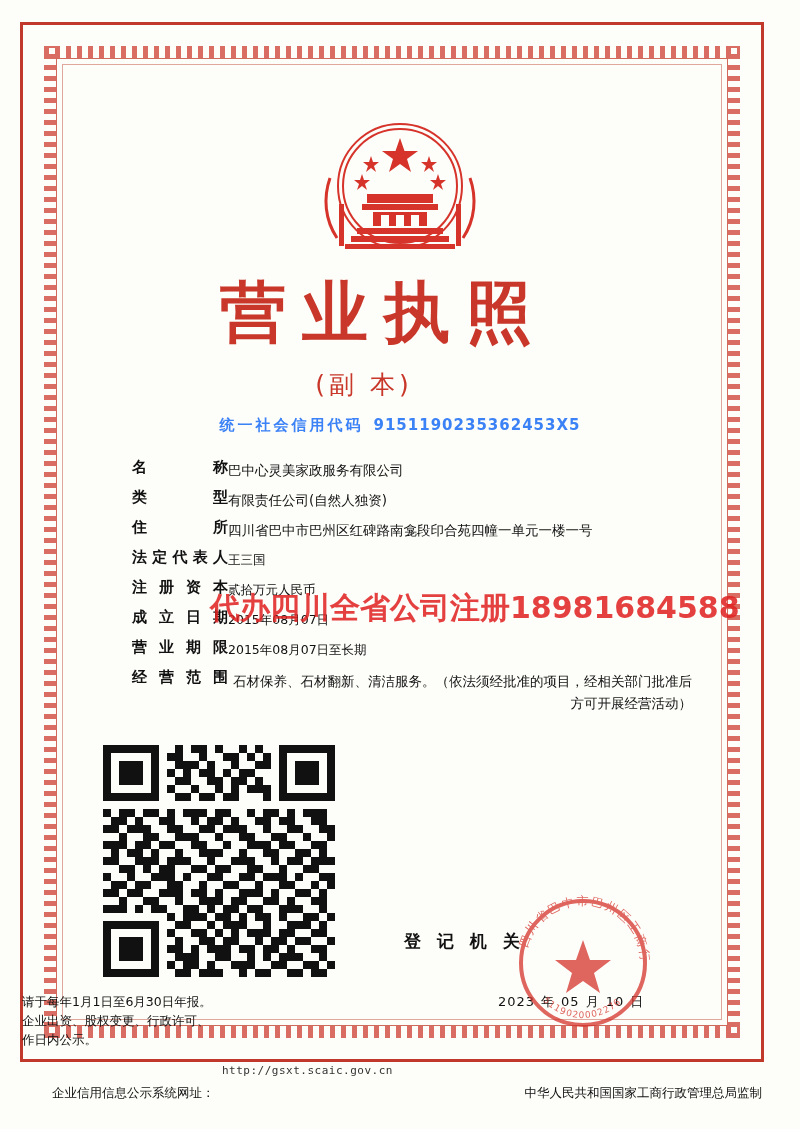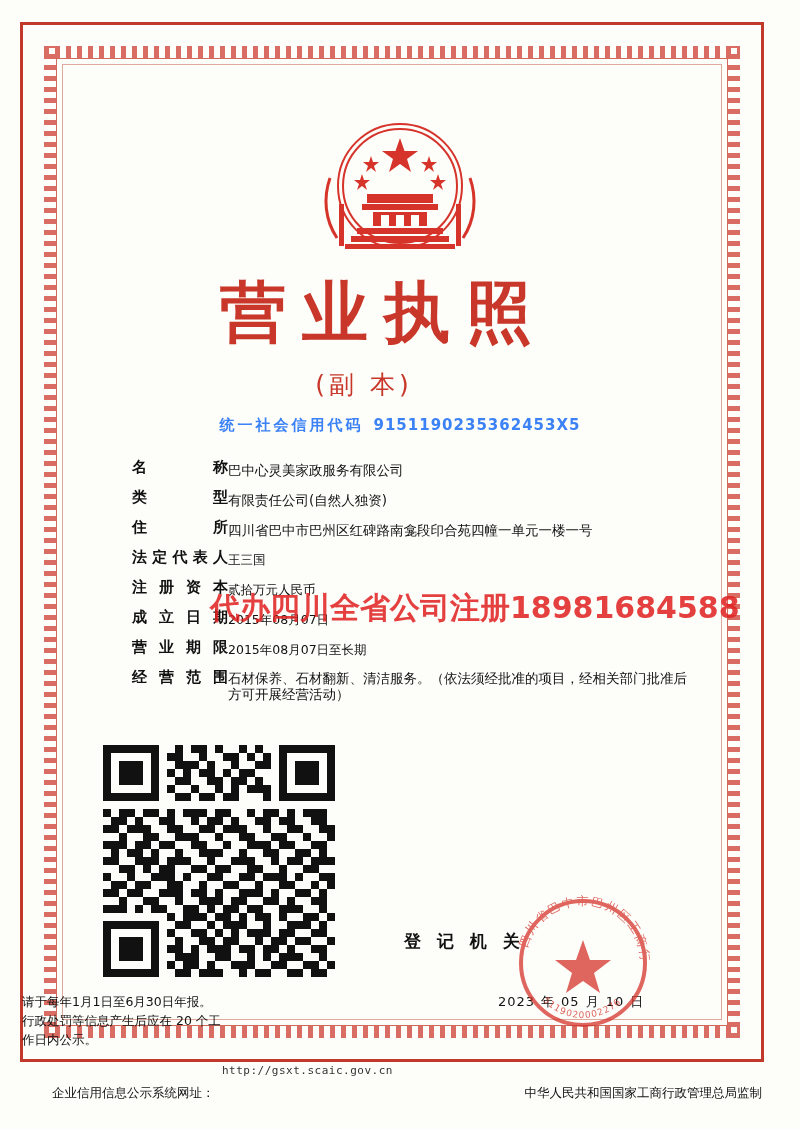--- a/index.html
+++ b/index.html
@@ -142,21 +142,21 @@
   .row-label.l4 { padding-right: 0; }
   .row-value {
     flex: 1;
     font-family: "DejaVu Sans", sans-serif;
     font-size: 13.5px;
     color: #111;
     line-height: 20px;
     padding-top: 2px;
   }
   .row-value.small { font-size: 12.5px; }
-  .row-value.wide { line-height: 16px; }
+  .row-value.wide { line-height: 22px; text-align: right; }
   .row.scope { margin-top: 2px; }
 
   
   .qr {
     position: absolute;
     left: 103px;
     top: 745px;
     width: 232px;
     height: 232px;
   }
@@ -405,21 +405,21 @@
     <text font-family="'DejaVu Sans', sans-serif" font-size="12" fill="#d5332c" letter-spacing="2">
       <textPath href="#sealArc" startOffset="8%">四川省巴中市巴州区工商行政管理局</textPath>
     </text>
     <text font-family="'DejaVu Sans', sans-serif" font-size="9" fill="#d5332c" letter-spacing="1">
       <textPath href="#sealArcBottom" startOffset="24%">5119020002276</textPath>
     </text>
   </svg>
 
   <div class="notice">
     <div>请于每年1月1日至6月30日年报。</div>
-    <div>行政处罚等信息产生后应在 20 个工</div>
+    <div>企业出资、股权变更、行政许可、</div>
     <div>作日内公示。</div>
   </div>
 
   <div class="foot-url">http://gsxt.scaic.gov.cn</div>
   <div class="foot-left">企业信用信息公示系统网址：</div>
   <div class="foot-right">中华人民共和国国家工商行政管理总局监制</div>
 
 </div>
 
 </body></html>

